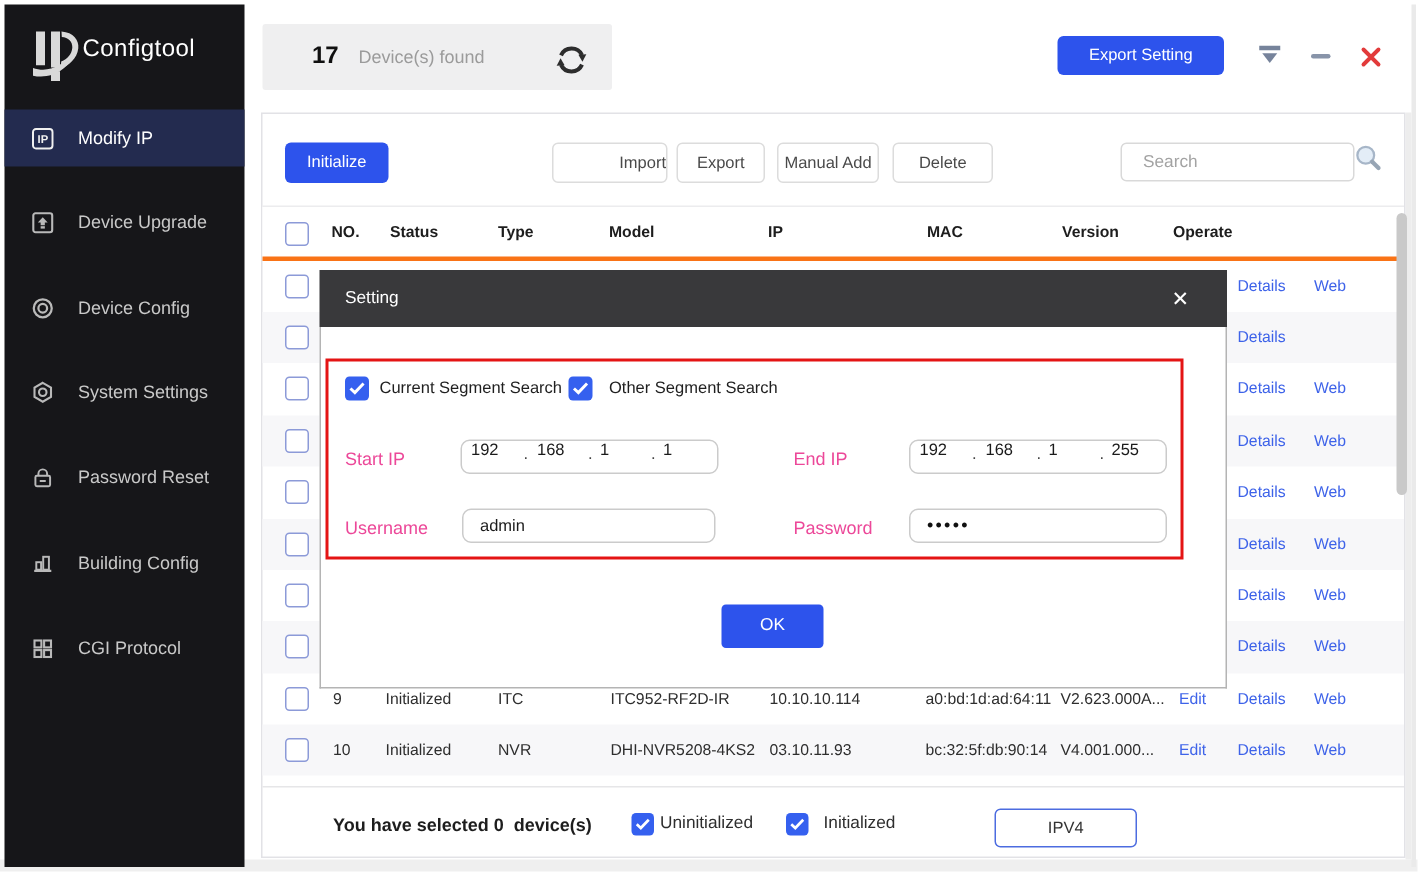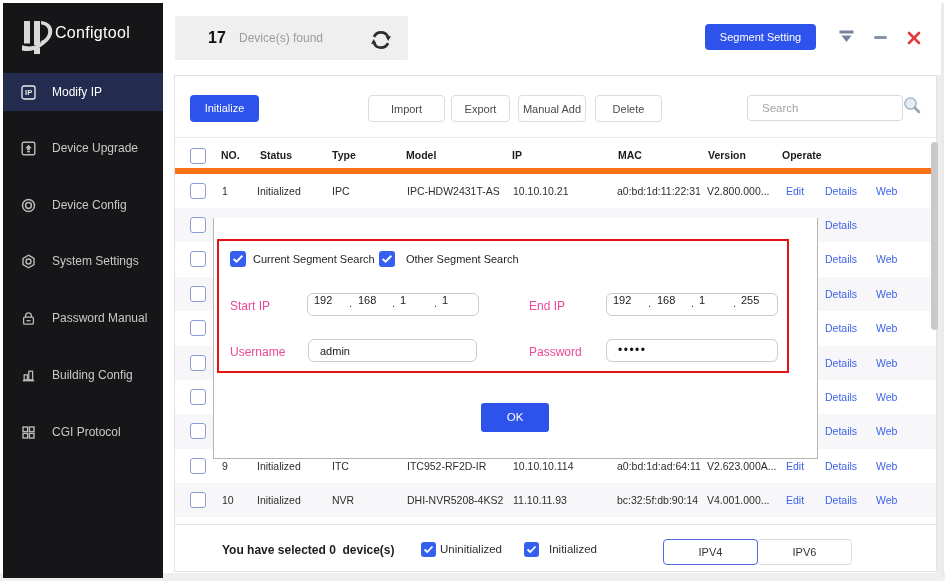--- a/index.html
+++ b/index.html
@@ -26,21 +26,21 @@
 #minico { left:874px; top:36px; width:13px; height:3px; background:#8894a9; border-radius:1.5px; }
 #closeico { left:907px; top:31px; }
 
 #panel { left:174px; top:75px; width:763px; height:497px; background:#fff; border:1px solid #e2e2e6; }
 .btn { position:absolute; top:19px; height:27px; border-radius:4px; font-size:11px; text-align:center; line-height:27px; }
 .btn.blue { background:#2d53ec; color:#fff; }
 .btn.white { background:#fff; color:#4a4a4a; border:1px solid #dcdcdc; }
 #searchbox { position:absolute; left:572px; top:19px; width:156px; height:26px; border:1px solid #d9d9d9; border-radius:4px; background:#fff; }
 #searchbox span { position:absolute; left:14px; top:6px; font-size:11.5px; color:#a3a3a3; }
 #tbsep { position:absolute; left:0; top:61px; width:100%; height:1px; background:#ececee; }
-#thead { position:absolute; left:0; top:62px; width:100%; height:36px; background:#fff; border-bottom:6px solid #f97316; }
+#thead { position:absolute; left:0; top:62px; width:100%; height:36px; background:#fff; border-bottom:3px solid #f97316; }
 .hlbl { position:absolute; top:11px; font-size:10.5px; font-weight:bold; color:#1d1d1d; }
 .cb { position:absolute; width:16px; height:16px; border:1px solid #8c9ad8; border-radius:3px; background:#fff; }
 .row { position:absolute; left:0; width:100%; height:35px; }
 .row.even { background:#f7f7f9; }
 .cell { position:absolute; top:11px; font-size:10.5px; color:#2e2e2e; }
 .lnk { position:absolute; top:11px; font-size:10.5px; color:#3e63e9; }
 #botsep { position:absolute; left:0; top:448px; width:100%; height:1px; background:#e6e6e8; }
 #seltxt { position:absolute; left:47px; top:467px; font-size:12px; font-weight:bold; color:#1d1d1d; }
 .bcb { position:absolute; width:15px; height:15px; background:#3560ef; border-radius:3px; }
 .bcblbl { position:absolute; top:467px; font-size:11.5px; color:#2e2e2e; }
@@ -108,21 +108,21 @@
         <circle cx="7.5" cy="7.5" r="2.5" fill="none" stroke="#b9b9b9" stroke-width="1.4"></circle>
       </svg>
       <span class="mlabel">System Settings</span>
     </div>
     <div class="abs mitem" style="top:299px;">
       <svg class="micon" width="15" height="15" viewBox="0 0 15 15">
         <path d="M4.6 6.2 V4.8 a2.9 2.9 0 0 1 5.8 0 V6.2" fill="none" stroke="#b9b9b9" stroke-width="1.3"></path>
         <rect x="2.6" y="6.2" width="9.8" height="7" rx="1" fill="none" stroke="#b9b9b9" stroke-width="1.3"></rect>
         <path d="M5.5 9.7 H9.5" stroke="#b9b9b9" stroke-width="1.3"></path>
       </svg>
-      <span class="mlabel">Password Manual</span>
+      <span class="mlabel">Password Reset</span>
     </div>
     <div class="abs mitem" style="top:356px;">
       <svg class="micon" width="15" height="15" viewBox="0 0 15 15">
         <path d="M1.8 12.6 H13.2" stroke="#b9b9b9" stroke-width="1.6"></path>
         <rect x="3.2" y="6.8" width="3.2" height="5" fill="none" stroke="#b9b9b9" stroke-width="1.3"></rect>
         <rect x="7.8" y="3.2" width="3.8" height="8.6" fill="none" stroke="#b9b9b9" stroke-width="1.3"></rect>
       </svg>
       <span class="mlabel">Building Config</span>
     </div>
     <div class="abs mitem" style="top:413px;">
@@ -138,33 +138,33 @@
 
 <div class="abs" id="devbox"></div>
 <div class="abs" id="devnum">17</div>
 <div class="abs" id="devtxt">Device(s) found</div>
 <svg class="abs" id="refresh" width="24" height="22" viewBox="0 0 24 22">
   <path d="M5.0 7.9 A 7.7 7.7 0 0 1 19.0 7.75" fill="none" stroke="#2d2d2d" stroke-width="2.7"></path>
   <path d="M19.0 14.1 A 7.7 7.7 0 0 1 5.0 14.25" fill="none" stroke="#2d2d2d" stroke-width="2.7"></path>
   <path d="M16.6 7.5 L 21.9 7.1 L 19.3 12.1 Z" fill="#2d2d2d"></path>
   <path d="M2.1 14.9 L 7.4 14.5 L 4.7 9.9 Z" fill="#2d2d2d"></path>
 </svg>
-<div class="abs" id="searchsetting">Segment Setting</div>
+<div class="abs" id="searchsetting">Export Setting</div>
 <svg class="abs" id="fltico" width="15" height="14" viewBox="0 0 15 14">
   <rect x="0.5" y="0.5" width="14" height="3" fill="#76839b"></rect>
   <path d="M2.5 5.5 L12.5 5.5 L7.5 12 Z" fill="#76839b"></path>
 </svg>
 <div class="abs" id="minico"></div>
 <svg class="abs" id="closeico" width="14" height="14" viewBox="0 0 14 14">
   <path d="M2 2 L12 12 M12 2 L2 12" stroke="#e23b3b" stroke-width="2.6" stroke-linecap="round"></path>
 </svg>
 
 <div class="abs" id="panel">
   <div class="btn blue" style="left:15px;width:69px;">Initialize</div>
-  <div class="btn white" style="left:193px;width:77px;">Import</div>
+  <div class="btn white" style="left:193px;width:77px;text-align:right;">Import</div>
   <div class="btn white" style="left:276px;width:59px;">Export</div>
   <div class="btn white" style="left:343px;width:68px;">Manual Add</div>
   <div class="btn white" style="left:420px;width:67px;">Delete</div>
   <div id="searchbox">
       <span>Search</span>
     </div>
   <svg style="position:absolute;left:727px;top:19px;" width="21" height="21" viewBox="0 0 21 21">
     <circle cx="8.5" cy="8.5" r="5.6" fill="#e3edf7" stroke="#a7b6c8" stroke-width="1.5"></circle>
     <line x1="12.8" y1="12.8" x2="17" y2="17" stroke="#97a5b4" stroke-width="2.8" stroke-linecap="round"></line>
   </svg>
@@ -296,21 +296,21 @@
         <div class="lnk" style="left:611px;">Edit</div>
         <div class="lnk" style="left:650px;">Details</div>
         <div class="lnk" style="left:701px;">Web</div>
       </div>
       <div class="row even" style="top:407.09999999999997px;height:34.4px;">
         <div class="cb" style="left:15px;top:9px;"></div>
         <div class="cell" style="left:47px;">10</div>
         <div class="cell" style="left:82px;">Initialized</div>
         <div class="cell" style="left:157px;">NVR</div>
         <div class="cell" style="left:232px;">DHI-NVR5208-4KS2</div>
-        <div class="cell" style="left:338px;">11.10.11.93</div>
+        <div class="cell" style="left:338px;">03.10.11.93</div>
         <div class="cell" style="left:442px;">bc:32:5f:db:90:14</div>
         <div class="cell" style="left:532px;">V4.001.000...</div>
         <div class="lnk" style="left:611px;">Edit</div>
         <div class="lnk" style="left:650px;">Details</div>
         <div class="lnk" style="left:701px;">Web</div>
       </div>
     </div>
   <div id="botsep"></div>
   <div id="seltxt">You have selected 0&nbsp; device(s)</div>
   <div class="bcb" style="left:246px;top:466px;">
@@ -319,25 +319,28 @@
       </svg>
     </div>
   <div class="bcblbl" style="left:265px;">Uninitialized</div>
   <div class="bcb" style="left:349px;top:466px;">
       <svg class="ck" width="11" height="9" viewBox="0 0 11 9">
         <path d="M1.5 4.5 L4.2 7 L9.5 1.5" stroke="#fff" stroke-width="1.8" fill="none"></path>
       </svg>
     </div>
   <div class="bcblbl" style="left:374px;">Initialized</div>
   <div id="ipv4">IPV4</div>
-  <div id="ipv6">IPV6</div>
 </div>
 <div class="abs" id="sbar"></div>
 
 <div class="abs" id="modal">
+  <div id="mhead">
+      <span id="mtitle">Setting</span>
+      <span id="mclose">✕</span>
+    </div>
   <div id="mbody">
     <div id="redbox"></div>
     <div class="mcb" style="left:16px;top:33px;">
         <svg class="ck" width="12" height="10" viewBox="0 0 11 9">
           <path d="M1.5 4.5 L4.2 7 L9.5 1.5" stroke="#fff" stroke-width="1.8" fill="none"></path>
         </svg>
       </div>
     <div class="mcblbl" style="left:39px;top:35px;">Current Segment Search</div>
     <div class="mcb" style="left:165px;top:33px;">
         <svg class="ck" width="12" height="10" viewBox="0 0 11 9">

